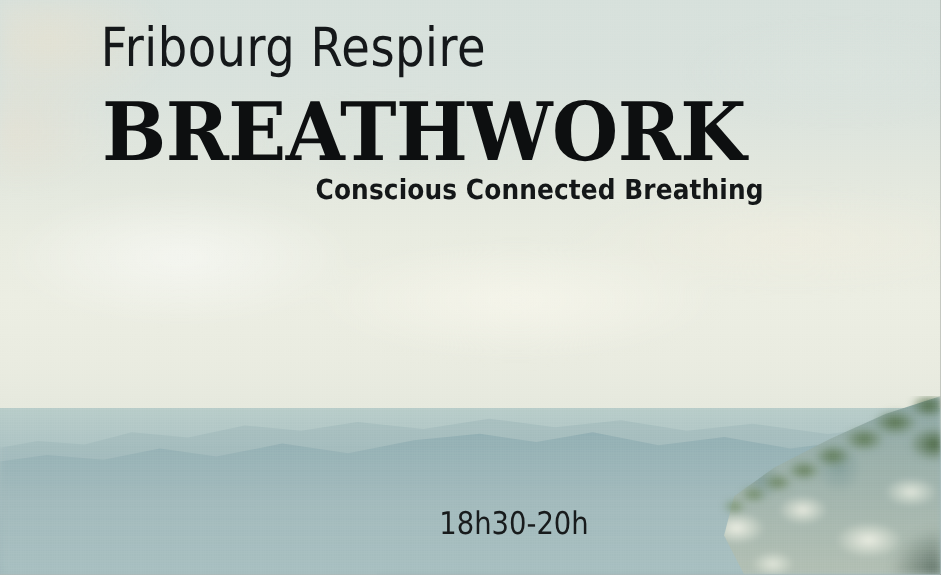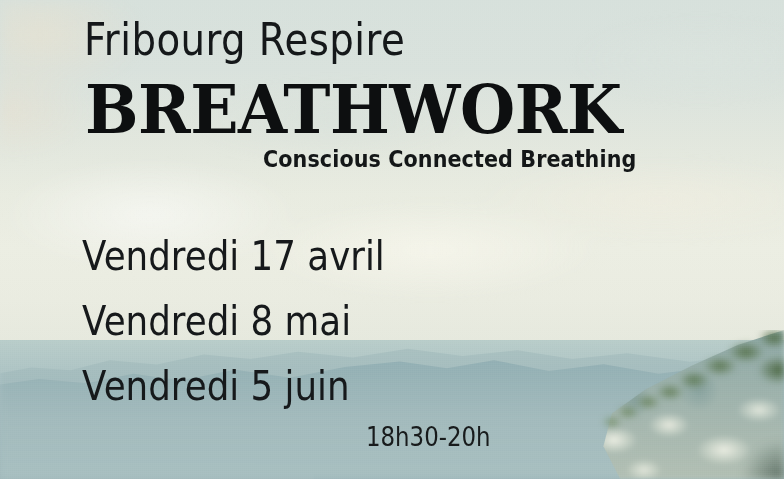--- a/index.html
+++ b/index.html
@@ -7,20 +7,21 @@
     padding: 0;
     background: #222;
   }
   #poster {
     position: relative;
     width: 784px;
     height: 479px;
     overflow: hidden;
     font-family: "DejaVu Sans", sans-serif;
     background: #dfe6e0;
+    text-align: center;
   }
 
   
   .layer { position: absolute; left: 0; top: 0; width: 100%; height: 100%; }
 
   
   .sky {
     background:
       linear-gradient(to bottom,
         #d7e1dc 0px,
@@ -236,22 +237,17 @@
   <div class="layer grain"></div>
 
   <div class="content">
 
     <div class="kicker">Fribourg Respire</div>
 
     <div class="headline">BREATHWORK</div>
 
     <div class="subhead">Conscious Connected Breathing</div>
 
-    <div class="dates">
-      <div class="date-line">Vendredi 17 avril</div>
-      <div class="date-line">Vendredi 8 mai</div>
-      <div class="date-line">Vendredi 5 juin</div>
-    </div>
 
     <div class="time">18h30-20h</div>
 
   </div>
 </div>
 
 </body></html>

